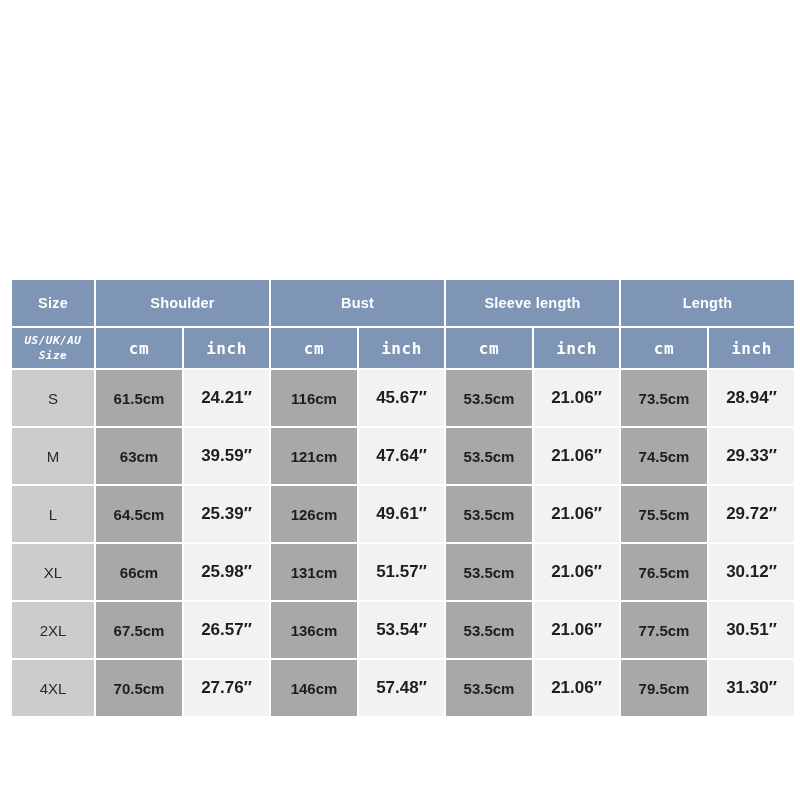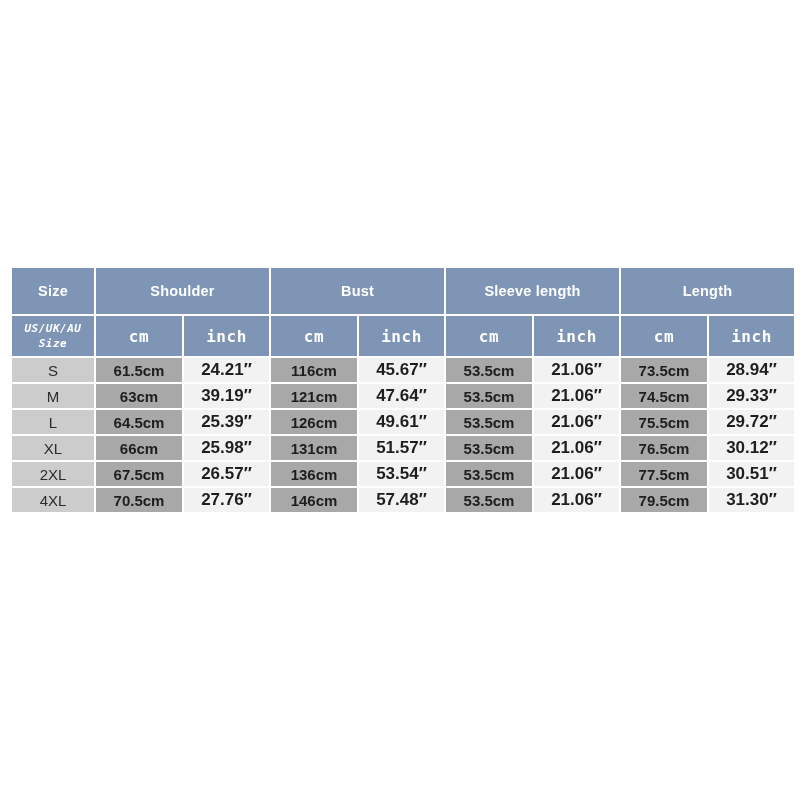--- a/index.html
+++ b/index.html
@@ -17,21 +17,21 @@
   .page {
     position: relative;
     width: 800px;
     height: 800px;
     background: #ffffff;
   }
 
   .size-chart {
     position: absolute;
     left: 10px;
-    top: 266px;
+    top: 278px;
     width: 780px;
     border-collapse: separate;
     border-spacing: 2px 2px;
     table-layout: fixed;
   }
 
   
   .hdr-group {
     background: #7f95b5;
     color: #ffffff;
@@ -70,21 +70,21 @@
     height: 24px;
     padding: 0;
   }
   .cell-cm {
     background: #a8a8a8;
     color: #1e1e1e;
     font-size: 15px;
     font-weight: bold;
     text-align: center;
     height: 24px;
-    padding: 0;
+    padding: 16px;
   }
   .cell-inch {
     background: #f2f2f2;
     color: #1e1e1e;
     font-size: 17px;
     font-weight: bold;
     text-align: center;
     height: 24px;
     padding: 0;
   }
@@ -145,21 +145,21 @@
         <td class="cell-cm">116cm</td>
         <td class="cell-inch">45.67″</td>
         <td class="cell-cm">53.5cm</td>
         <td class="cell-inch">21.06″</td>
         <td class="cell-cm">73.5cm</td>
         <td class="cell-inch">28.94″</td>
       </tr>
       <tr>
         <td class="cell-size">M</td>
         <td class="cell-cm">63cm</td>
-        <td class="cell-inch">39.19″</td>
+        <td class="cell-inch">39.59″</td>
         <td class="cell-cm">121cm</td>
         <td class="cell-inch">47.64″</td>
         <td class="cell-cm">53.5cm</td>
         <td class="cell-inch">21.06″</td>
         <td class="cell-cm">74.5cm</td>
         <td class="cell-inch">29.33″</td>
       </tr>
       <tr>
         <td class="cell-size">L</td>
         <td class="cell-cm">64.5cm</td>

